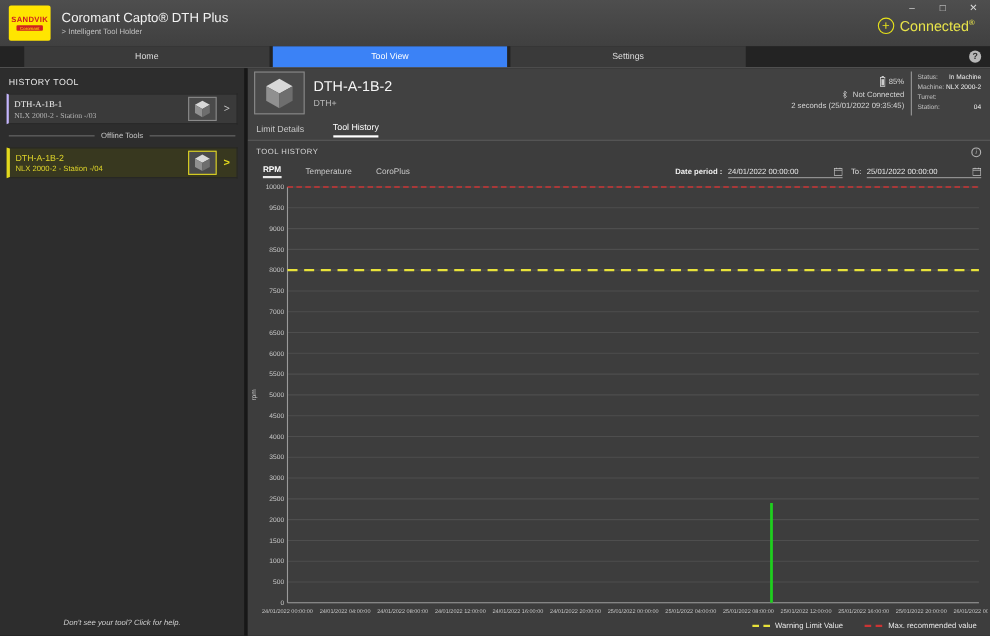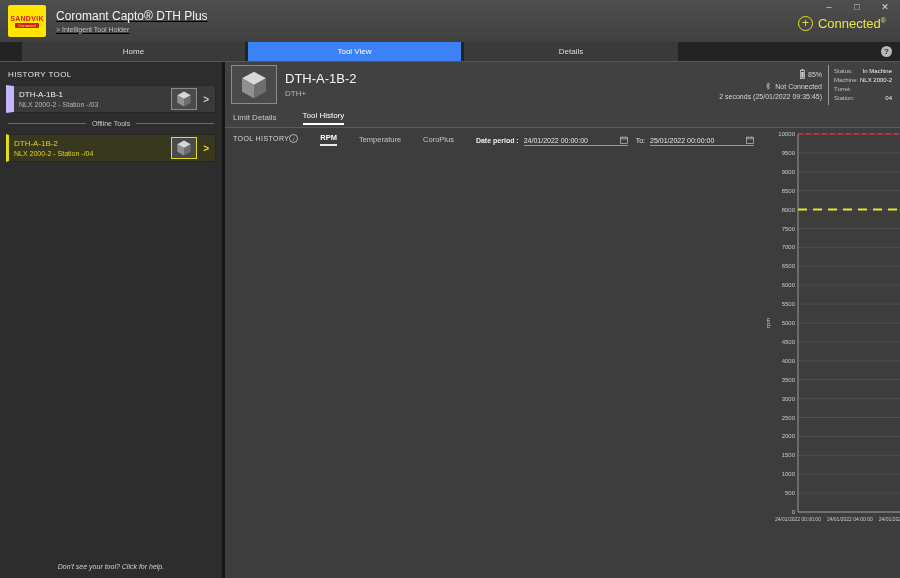--- a/index.html
+++ b/index.html
@@ -7,21 +7,21 @@
     font-family:"Liberation Sans", sans-serif; }
   .app { width:900px; height:578px; display:flex; flex-direction:column; background:#1b1b1b; }
 
   
   .titlebar { height:42px; background:linear-gradient(#4e4e4e,#404040); position:relative;
     display:flex; align-items:center; padding-left:8px; flex:none; }
   .sandvik-logo { width:38px; height:32px; background:#ffe500; border-radius:2px;
     display:flex; flex-direction:column; align-items:center; justify-content:center; margin-right:10px; }
   .sandvik-word { color:#d02020; font-weight:bold; font-size:7px; letter-spacing:.3px; }
   .coromant-bar { background:#d02020; color:#ffe500; font-size:4px; padding:0 3px; margin-top:1px; border-radius:1px; }
-  .title-block { display:flex; flex-direction:column; gap:3px;text-decoration:underline; }
+  .title-block { display:flex; flex-direction:column; gap:3px; }
   .app-title { color:#f2f2f2; font-size:12px; }
   .app-subtitle { color:#c0c0c0; font-size:7px; }
   .win-controls { position:absolute; top:2px; right:8px; display:flex; gap:14px; }
   .win-btn { color:#d8d8d8; font-size:9px; line-height:11px; width:14px; text-align:center; cursor:default; }
   .coroplus { position:absolute; right:14px; top:16px; display:flex; align-items:center; gap:5px; }
   .plus-circle { width:15px; height:15px; border:1.5px solid #e6e21a; border-radius:50%;
     color:#e6e21a; font-size:12px; line-height:12px; text-align:center; }
   .coroplus-text { color:#e8e44a; font-size:13px; }
   .coroplus-text sup { font-size:7px; }
 
@@ -37,21 +37,21 @@
     font-size:8px; font-weight:bold; text-align:center; line-height:11px; align-self:center; margin-right:8px; cursor:pointer; }
 
   
   .content { flex:1; display:flex; min-height:0; }
 
   
   .sidebar { width:225px; background:#2d2d2d; border-right:3px solid #171717; position:relative; flex:none; }
   .select-tool-label { color:#e8e8e8; font-size:8px; letter-spacing:.4px; padding:8px 8px 4px 8px; }
   .tool-item { margin:2px 6px; height:28px; background:#3a3a3a; border:1px solid #262626;
     display:flex; align-items:center; cursor:pointer; }
-  .tool-item.online { border-left:8px solid #c4b5fd; }
+  .tool-item.online { border-left:2px solid #c4b5fd;font-family:Liberation Serif, serif; }
   .tool-item.offline-selected { border-left:3px solid #e3d91e; background:#38381f; }
   .ti-text { flex:1; padding-left:5px; display:flex; flex-direction:column; gap:2px; }
   .ti-name { font-size:8px; color:#f0f0f0; }
   .ti-sub { font-size:7px; color:#b5b5b5; }
   .offline-selected .ti-name, .offline-selected .ti-sub { color:#ddd32a; }
   .ti-icon { width:26px; height:22px; background:#4a4a4a; border:1px solid #8a8a8a;
     display:flex; align-items:center; justify-content:center; margin-right:6px; }
   .offline-selected .ti-icon { border-color:#e3d91e; }
   .ti-chev { color:#c8c8c8; font-size:10px; font-weight:bold; margin-right:6px; }
   .offline-selected .ti-chev { color:#e3d91e; }
@@ -75,21 +75,21 @@
     display:flex; flex-direction:column; justify-content:space-between; height:40px; }
   .sb-row { display:flex; justify-content:space-between; font-size:6px; line-height:8px; }
   .sb-label { color:#c0c0c0; }
   .sb-value { color:#f0f0f0; text-align:right; }
 
   .detail-tabs { height:18px; display:flex; gap:26px; padding-left:8px; align-items:flex-end; flex:none; }
   .dtab { font-size:8px; color:#c8c8c8; padding-bottom:3px; cursor:pointer; }
   .dtab.active { color:#ffffff; border-bottom:2px solid #ffffff; }
 
   .history-panel { flex:1; background:#3d3d3d; border-top:1px solid #5a5a5a; margin-top:2px;
-    display:flex; min-height:0; }
+    display:flex; flex-direction:column; min-height:0; }
   .hp-head { height:16px; display:flex; align-items:center; justify-content:space-between; padding:4px 8px 0 8px; flex:none; }
   .hp-title { color:#d8d8d8; font-size:7px; letter-spacing:.4px; }
   .info-circle { width:9px; height:9px; border-radius:50%; border:1px solid #b5b5b5; color:#b5b5b5;
     font-size:6px; text-align:center; line-height:9px; font-style:italic; cursor:pointer; }
   .hp-controls { height:20px; display:flex; align-items:flex-end; padding:0 8px 2px 14px; flex:none; }
   .mtab { font-size:7.5px; color:#c8c8c8; margin-right:22px; padding-bottom:2px; cursor:pointer; }
   .mtab.active { color:#ffffff; font-weight:bold; border-bottom:2px solid #e8e8e8; }
   .hp-controls .spacer { flex:1; }
   .date-label { color:#f0f0f0; font-size:7px; font-weight:bold; margin-right:5px; padding-bottom:2px; }
   .date-field { display:flex; align-items:center; border-bottom:1px solid #999; padding-bottom:1px; margin-right:8px; }
@@ -125,21 +125,21 @@
     </div>
     <div class="coroplus">
       <span class="plus-circle">+</span>
       <span class="coroplus-text"><span>Connected</span><sup>®</sup></span>
     </div>
   </div>
 
   <div class="tabbar">
     <div class="tab t0">Home</div>
     <div class="tab t1 active">Tool View</div>
-    <div class="tab t2">Details</div>
+    <div class="tab t2">Settings</div>
     <div class="tabbar-spacer"></div>
     <div class="help-circle">?</div>
   </div>
 
   <div class="content">
 
     <div class="sidebar">
       <div class="select-tool-label">HISTORY TOOL</div>
 
       <div class="tool-item online">

